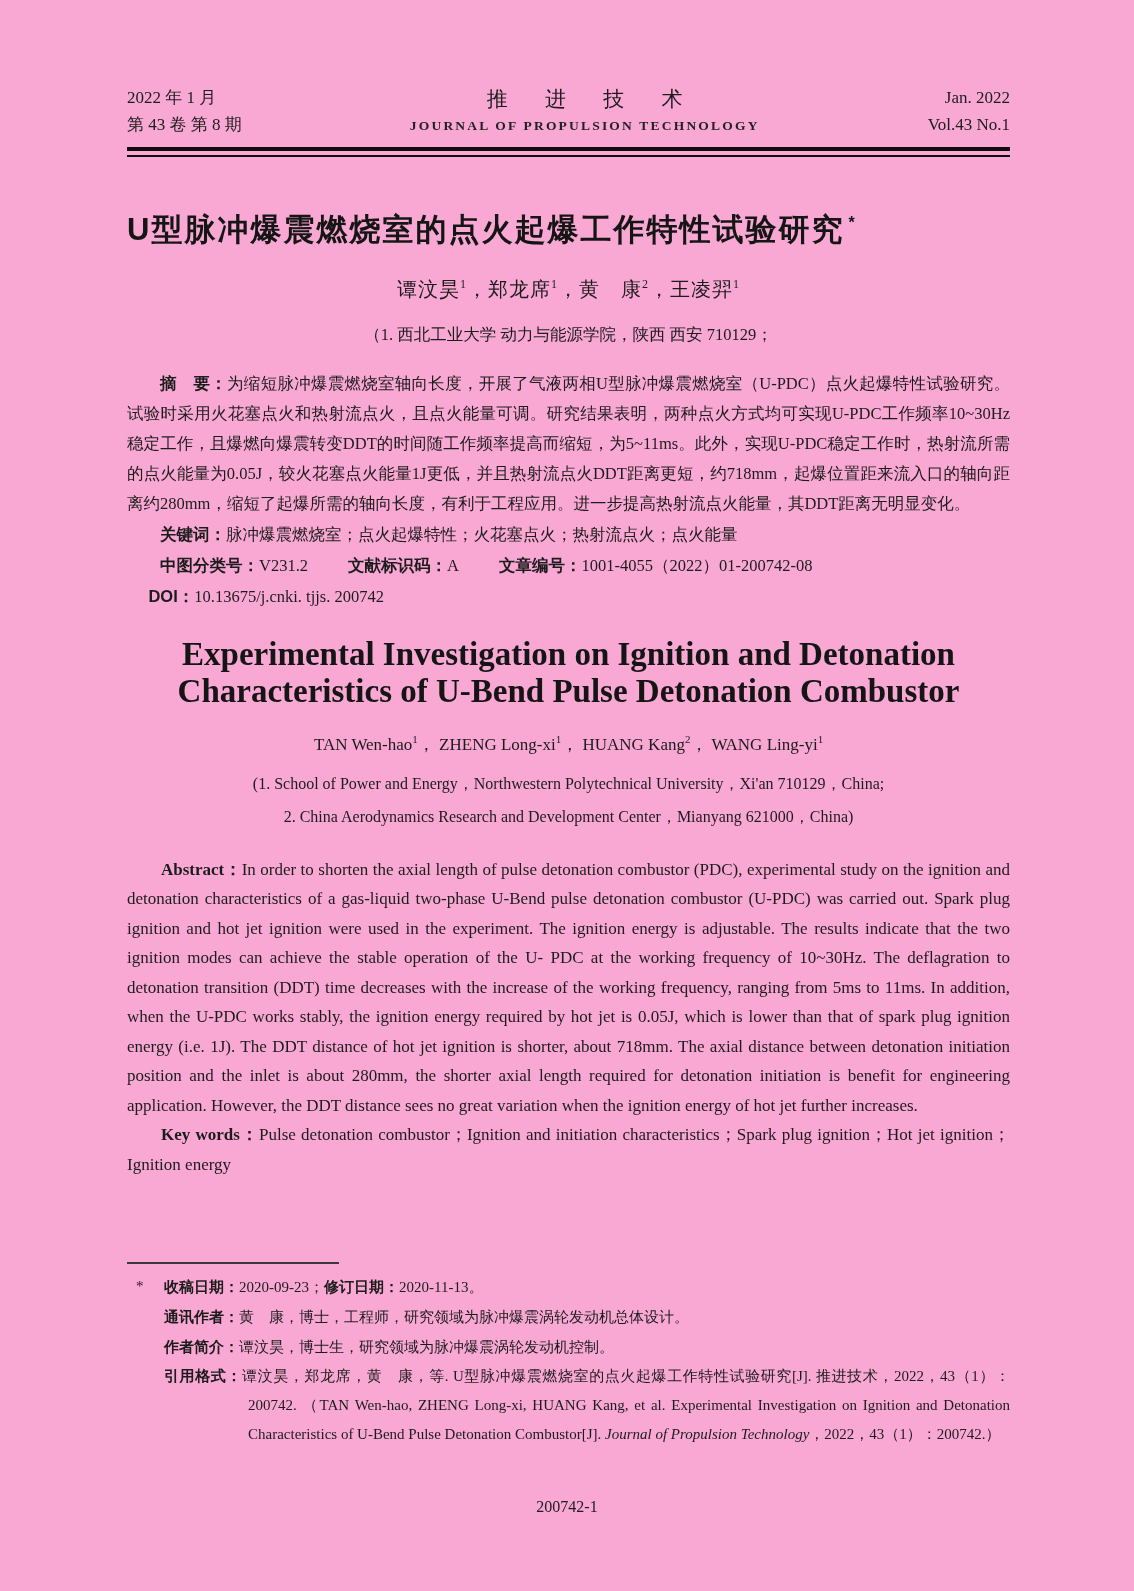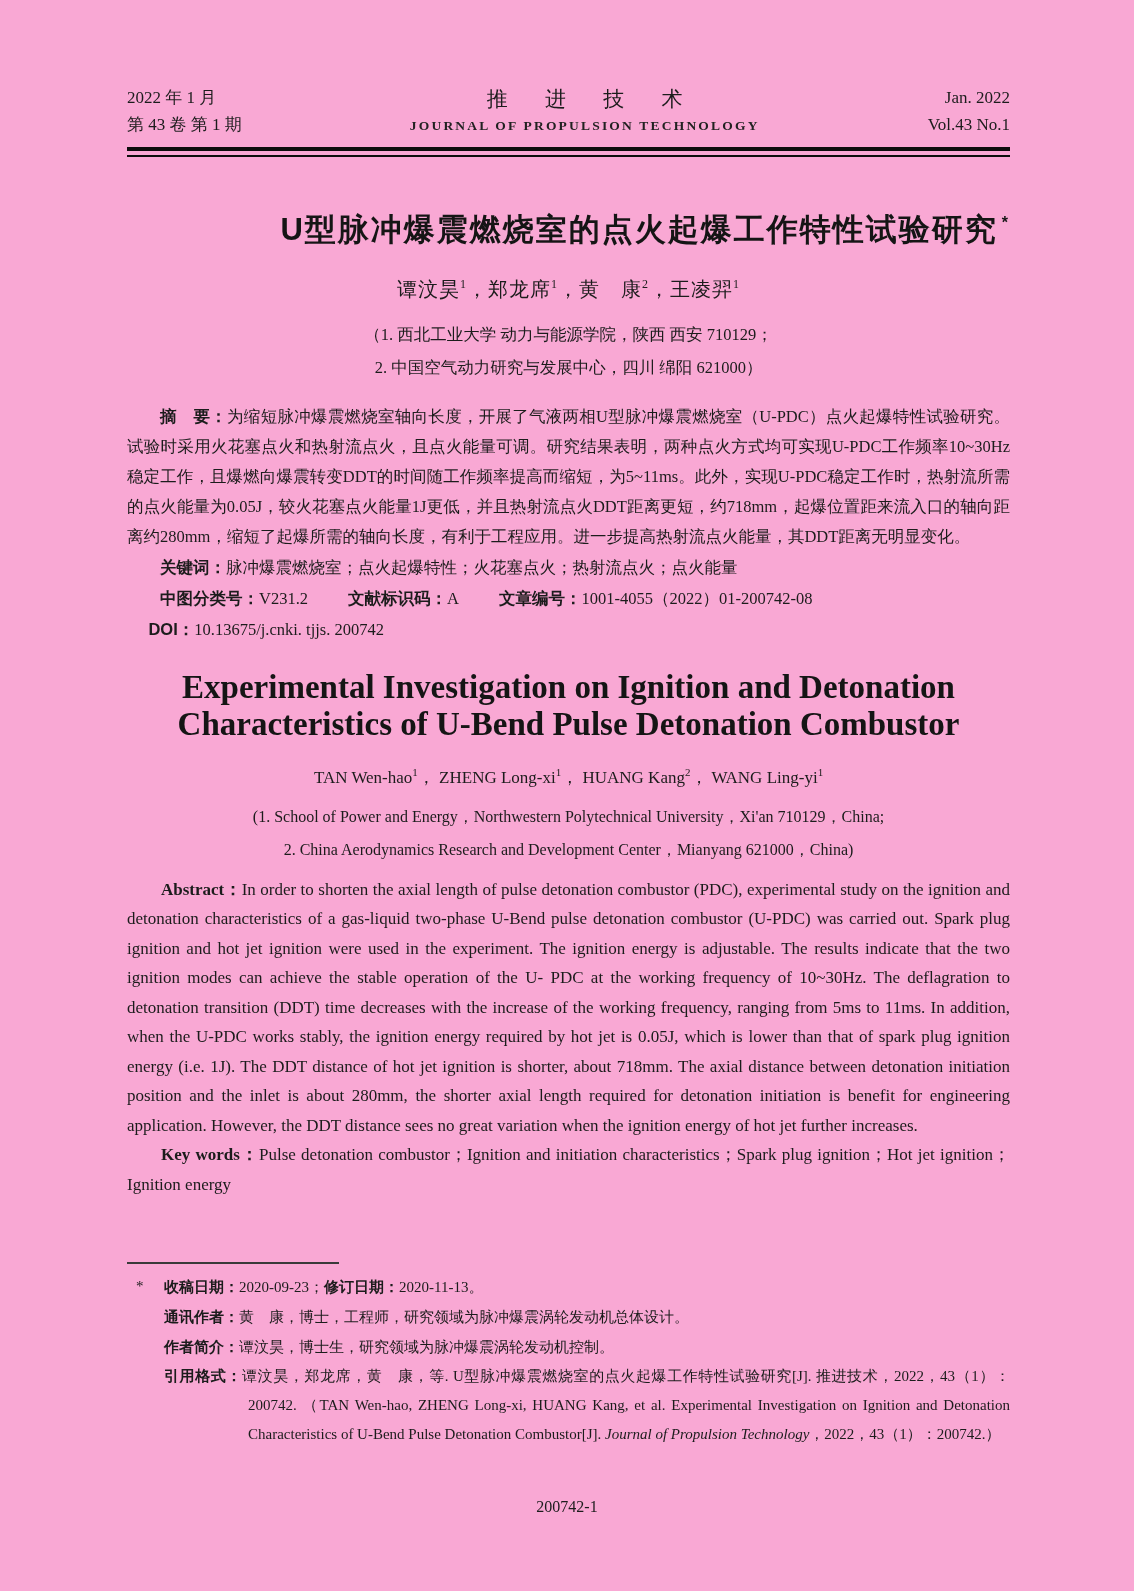--- a/index.html
+++ b/index.html
@@ -19,42 +19,42 @@
   .jheader { display:flex; justify-content:space-between; align-items:flex-end; }
   .jh-left { font-size:17px; line-height:27px; white-space:nowrap; }
   .jh-center { text-align:center; }
   .jh-center .cn { font-size:21px; letter-spacing:16px; padding-left:16px; line-height:30px; }
   .jh-center .en { font-size:13.5px; letter-spacing:2.2px; line-height:24px; font-weight:bold; color:#222; }
   .jh-right { font-size:17px; line-height:27px; text-align:right; white-space:nowrap; }
   .rule-thick { border:0; height:4px; background:#0d0d0d; margin-top:9px; }
   .rule-thin  { border:0; height:1.6px; background:#0d0d0d; margin-top:4px; }
 
   
-  .title-cn { margin-top:52px; text-align:right; font-size:31px; font-weight:bold; letter-spacing:2px;
+  .title-cn { margin-top:52px; text-align:left; font-size:31px; font-weight:bold; letter-spacing:2px;
               font-family:"Liberation Sans","DejaVu Sans",sans-serif; color:#151515;}
   .title-cn sup { font-size:16px; font-weight:bold; vertical-align:super; margin-left:4px; }
   .authors-cn { margin-top:25px; text-align:center; font-size:20px; letter-spacing:1px; }
   .authors-cn sup { font-size:12px; }
   .affil-cn { margin-top:15px; text-align:center; font-size:16.5px; line-height:33px; }
 
   
   .abs-cn { margin-top:17px; font-size:16.5px; line-height:30px; text-align:justify; text-indent:2em; }
   .abs-cn b, .kw-cn b, .class-line b, .doi-line b { font-family:"Liberation Sans","DejaVu Sans",sans-serif; font-weight:bold; }
   .kw-cn { font-size:16.5px; line-height:30px; text-indent:2em; }
   .class-line { font-size:16.5px; line-height:30px; text-indent:2em; }
   .class-line .pair { margin-right:40px; }
   .class-line .pair:last-child { margin-right:14px; }
   .doi-line { font-size:16.5px; line-height:30px; text-indent:1.3em; }
 
   
   .title-en { margin-top:24px; text-align:center; font-weight:bold; font-size:33px; line-height:37px; color:#151515; }
   .authors-en { margin-top:23px; text-align:center; font-size:17px; }
   .authors-en sup { font-size:11px; }
   .affil-en { margin-top:11px; text-align:center; font-size:16px; line-height:33px; }
-  .abs-en { margin-top:9px; font-size:17px; line-height:29.5px; text-align:justify; text-indent:2em; }
+  .abs-en { margin-top:22px; font-size:17px; line-height:29.5px; text-align:justify; text-indent:2em; }
   .abs-en b, .kw-en b { font-weight:bold; }
   .kw-en { font-size:17px; line-height:29.5px; text-align:justify; text-indent:2em; }
 
   
   .footnote { position:absolute; left:127px; right:124px; top:1262px; font-size:15px; line-height:29px; }
   .fn-divider { width:212px; height:2px; background:#3a3a3a; margin-bottom:8px; }
   .fn-row { position:relative; padding-left:37px; }
   .fn-mark { position:absolute; left:9px; top:0; font-size:15px; }
   .fn-row b { font-family:"Liberation Sans","DejaVu Sans",sans-serif; font-weight:bold; }
   .fn-citation { margin-left:37px; padding-left:84px; text-indent:-84px; text-align:justify; }
@@ -64,21 +64,21 @@
 </style>
 </head>
 <body>
 
 <div class="page">
   <div class="content">
 
     <div class="jheader">
       <div class="jh-left">
         <div>2022 年 1 月</div>
-        <div>第 43 卷  第 1 期</div>
+        <div>第 43 卷  第 8 期</div>
       </div>
       <div class="jh-center">
         <div class="cn">推 进 技 术</div>
         <div class="en">JOURNAL OF PROPULSION TECHNOLOGY</div>
       </div>
       <div class="jh-right">
         <div>Jan. 2022</div>
         <div>Vol.43  No.1</div>
       </div>
     </div>
@@ -86,21 +86,20 @@
     <div class="rule-thin"></div>
 
     <h1 class="title-cn"><span>U型脉冲爆震燃烧室的点火起爆工作特性试验研究</span><sup>*</sup></h1>
 
     <div class="authors-cn">
       <span><span>谭汶昊</span><sup>1</sup><span>，</span></span><span><span>郑龙席</span><sup>1</sup><span>，</span></span><span><span>黄　康</span><sup>2</sup><span>，</span></span><span><span>王凌羿</span><sup>1</sup><span></span></span>
     </div>
 
     <div class="affil-cn">
       <div>（1. 西北工业大学 动力与能源学院，陕西 西安 710129；</div>
-      <div>2. 中国空气动力研究与发展中心，四川 绵阳 621000）</div>
     </div>
 
     <p class="abs-cn"><b>摘　要：</b><span>为缩短脉冲爆震燃烧室轴向长度，开展了气液两相U型脉冲爆震燃烧室（U-PDC）点火起爆特性试验研究。试验时采用火花塞点火和热射流点火，且点火能量可调。研究结果表明，两种点火方式均可实现U-PDC工作频率10~30Hz稳定工作，且爆燃向爆震转变DDT的时间随工作频率提高而缩短，为5~11ms。此外，实现U-PDC稳定工作时，热射流所需的点火能量为0.05J，较火花塞点火能量1J更低，并且热射流点火DDT距离更短，约718mm，起爆位置距来流入口的轴向距离约280mm，缩短了起爆所需的轴向长度，有利于工程应用。进一步提高热射流点火能量，其DDT距离无明显变化。</span></p>
 
     <p class="kw-cn"><b>关键词：</b><span>脉冲爆震燃烧室；点火起爆特性；火花塞点火；热射流点火；点火能量</span></p>
 
     <p class="class-line"><span class="pair"><b>中图分类号：</b><span>V231.2</span></span><span class="pair"><b>文献标识码：</b><span>A</span></span><span class="pair"><b>文章编号：</b><span>1001-4055（2022）01-200742-08</span></span></p>
 
     <p class="doi-line"><b>DOI：</b><span>10.13675/j.cnki. tjjs. 200742</span></p>
 

